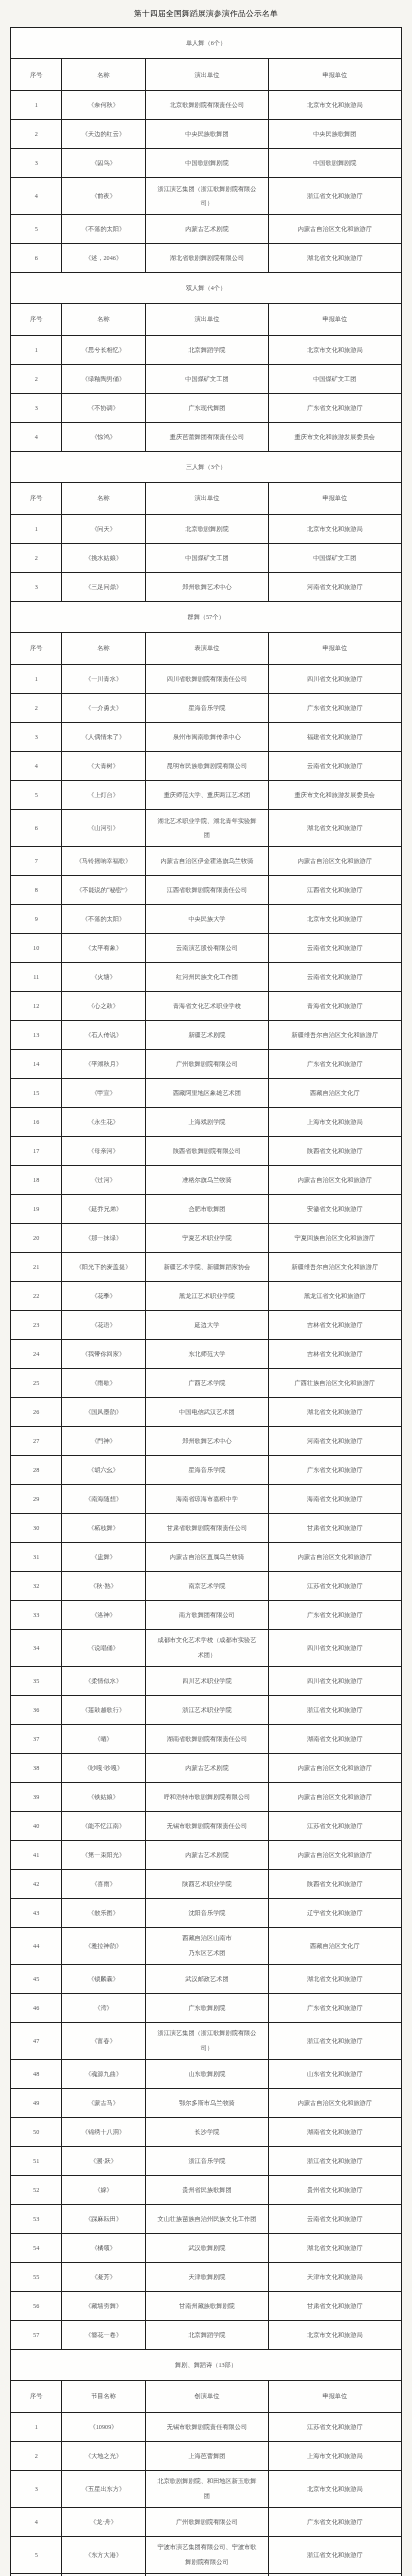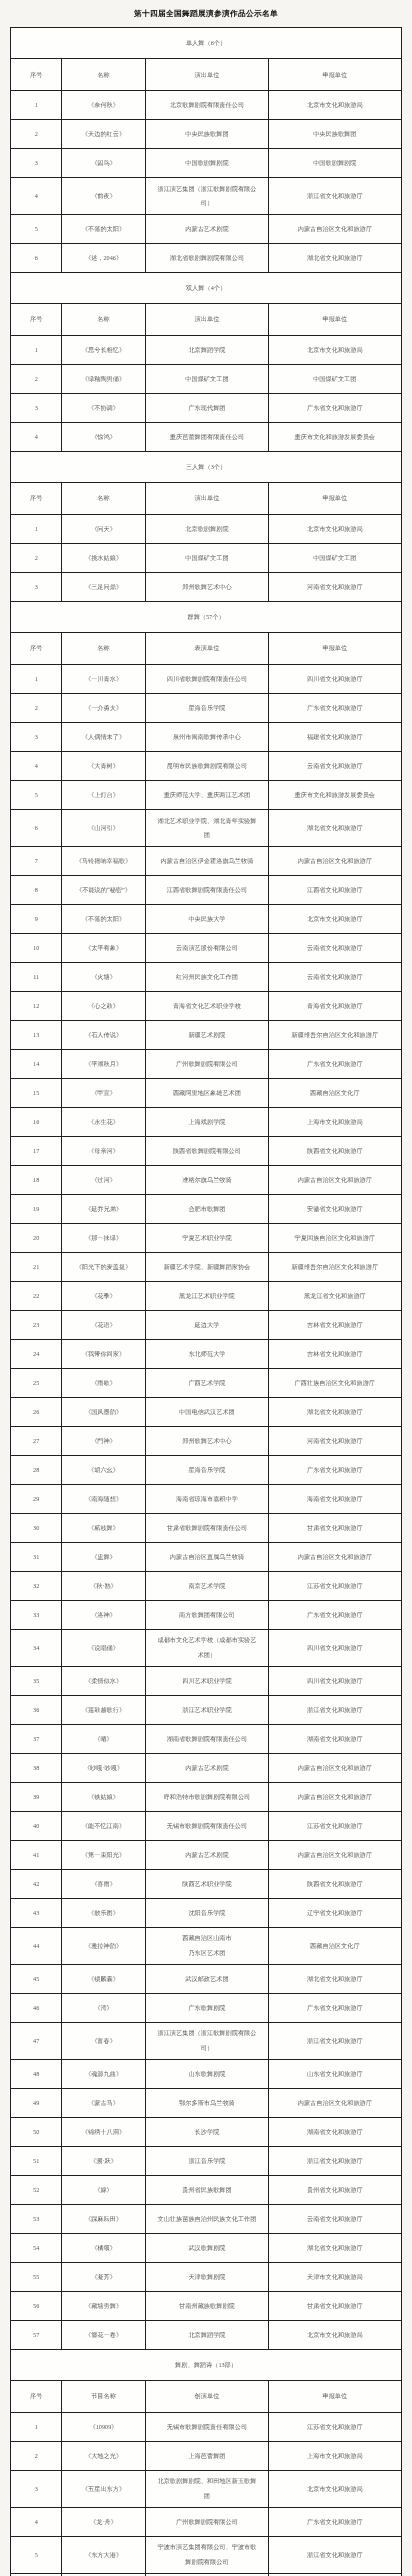--- a/index.html
+++ b/index.html
@@ -10,21 +10,21 @@
   body {
     width: 412px;
     font-family: "Liberation Serif", serif;
   }
   .page {
     padding: 6.2px 10.3px 15.5px 10.3px;
   }
   .title {
     font-family: "Liberation Sans", sans-serif;
     font-size: 7.7px;
-    font-weight: bold;
+    font-weight: normal;
     color: #111111;
     text-align: center;
     margin: 3.1px 0 8.2px 0;
     letter-spacing: 0.3px;
   }
   table.list-table {
     width: 100%;
     border-collapse: collapse;
     background: #fefefd;
     table-layout: fixed;

